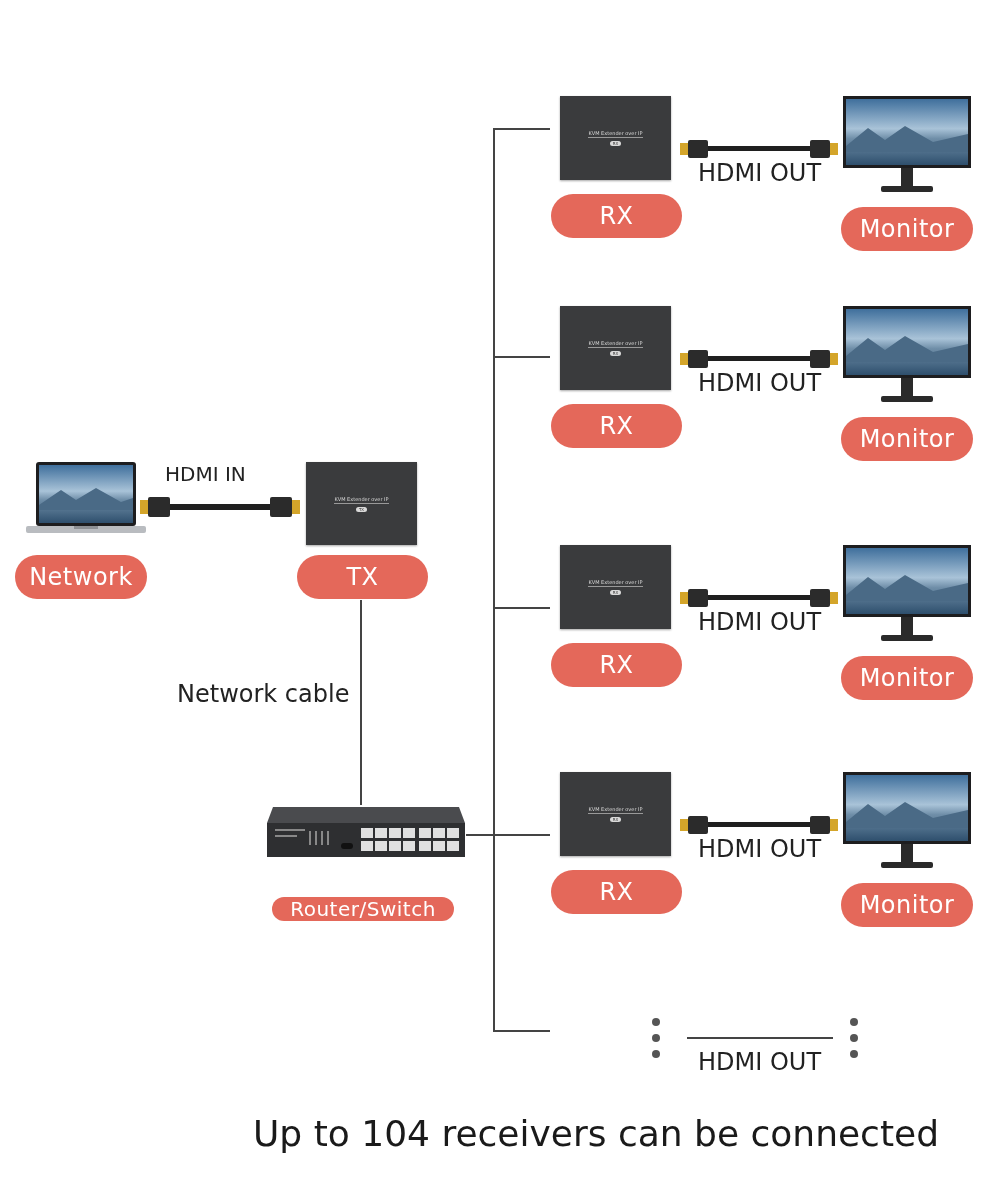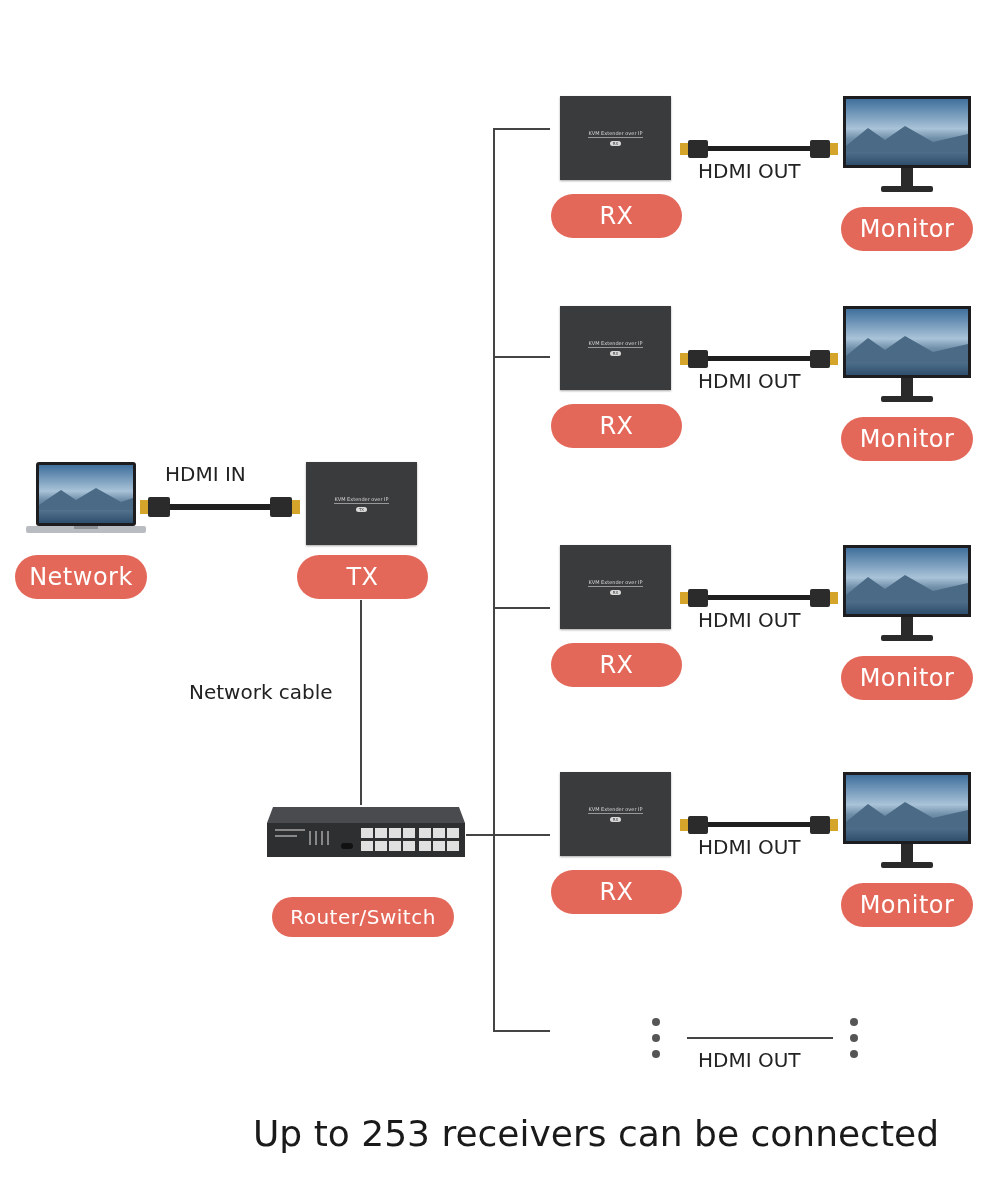--- a/index.html
+++ b/index.html
@@ -9,21 +9,21 @@
   .pill { position: absolute; background: var(--accent, #e4685a); color: #fff;
           border-radius: 999px; display: flex; align-items: center; justify-content: center;
           font-family: "DejaVu Sans", sans-serif; letter-spacing: 0.5px; }
   .device { position: absolute; background: #3a3b3d; box-shadow: 0 1px 2px rgba(0,0,0,0.35);
             display: flex; flex-direction: column; align-items: center; justify-content: center; }
   .device .dev-text { color: #d8d8d8; font-size: 5px; border-bottom: 1px solid #999;
                       padding-bottom: 1px; white-space: nowrap; }
   .device .dev-badge { margin-top: 3px; background: #d9d9d9; color: #333; font-size: 4px;
                        border-radius: 3px; padding: 0 3px; }
   .line { position: absolute; background: #444; }
-  .cable-label { position: absolute; font-size: 20px; color: #222;
+  .cable-label { position: absolute; font-size: 24px; color: #222;
                  font-family: "DejaVu Sans", sans-serif; white-space: nowrap; }
   .dots { position: absolute; width: 8px; }
   .dots span { display: block; width: 8px; height: 8px; border-radius: 50%; background: #555; margin-bottom: 8px; }
   .footer { position: absolute; font-family: "DejaVu Sans", sans-serif; font-size: 36px; color: #1a1a1a; white-space: nowrap; }
 </style>
 </head>
 <body style="--accent: #e4685a;">
 
 <svg width="0" height="0" style="position:absolute">
   <defs>
@@ -66,21 +66,21 @@
 <div class="cable-label" style="left:165px; top:462px; font-size:20px;">HDMI IN</div>
 
 <div class="device" style="left:306px; top:462px; width:111px; height:83px;">
   <span class="dev-text">KVM Extender over IP</span>
   <span class="dev-badge">TX</span>
 </div>
 
 <div class="pill" style="left:15px; top:555px; width:132px; height:44px; font-size:24px;">Network</div>
 <div class="pill" style="left:297px; top:555px; width:131px; height:44px; font-size:24px;">TX</div>
 
-<div class="cable-label" style="left:189px; top:680px;text-align:center;">Network cable</div>
+<div class="cable-label" style="left:177px; top:680px;text-align:center;">Network cable</div>
 
 <div class="abs" style="left:265px; top:805px; width:202px; height:55px;">
   <svg width="202" height="55" viewBox="0 0 202 55">
     <polygon points="8,2 194,2 200,18 2,18" fill="#4a4b4e"></polygon>
     <rect x="2" y="18" width="198" height="34" fill="#2e2f31"></rect>
     <g fill="#e0e0e0">
       <rect x="96" y="23" width="12" height="10"></rect>
         <rect x="110" y="23" width="12" height="10"></rect>
         <rect x="124" y="23" width="12" height="10"></rect>
         <rect x="138" y="23" width="12" height="10"></rect>
@@ -99,21 +99,21 @@
       <rect x="10" y="24" width="30" height="2"></rect>
         <rect x="10" y="30" width="22" height="2"></rect>
       <rect x="44" y="26" width="2" height="14"></rect>
         <rect x="50" y="26" width="2" height="14"></rect>
         <rect x="56" y="26" width="2" height="14"></rect>
         <rect x="62" y="26" width="2" height="14"></rect>
     </g>
     <rect x="76" y="38" width="12" height="6" rx="3" fill="#111"></rect>
   </svg>
 </div>
-<div class="pill" style="left:272px; top:897px; width:182px; height:40px; font-size:20px;text-align:center;">Router/Switch</div>
+<div class="pill" style="left:272px; top:897px; width:182px; height:24px; font-size:20px;text-align:center;">Router/Switch</div>
 
 <div id="receivers">
     <div>
       <div class="device" style="left:560px; top:96px; width:111px; height:84px;">
         <span class="dev-text">KVM Extender over IP</span>
         <span class="dev-badge">RX</span>
       </div>
       <div class="abs" style="left:680px; top:136px; width:158px; height:26px;">
         <svg width="158" height="26" viewBox="0 0 158 26">
           <rect x="0" y="7" width="8" height="12" fill="#d4a52a"></rect>
@@ -225,13 +225,13 @@
     <span></span>
   </div>
 <div class="line" style="left:687px; top:1037px; width:146px; height:2px;"></div>
 <div class="cable-label" style="left:698px; top:1048px;">HDMI OUT</div>
 <div class="dots" style="left:850px; top:1018px;">
     <span></span>
     <span></span>
     <span></span>
   </div>
 
-<div class="footer" style="left:253px; top:1113px;">Up to 253 receivers can be connected</div>
+<div class="footer" style="left:253px; top:1113px;">Up to 104 receivers can be connected</div>
 
 </body></html>

